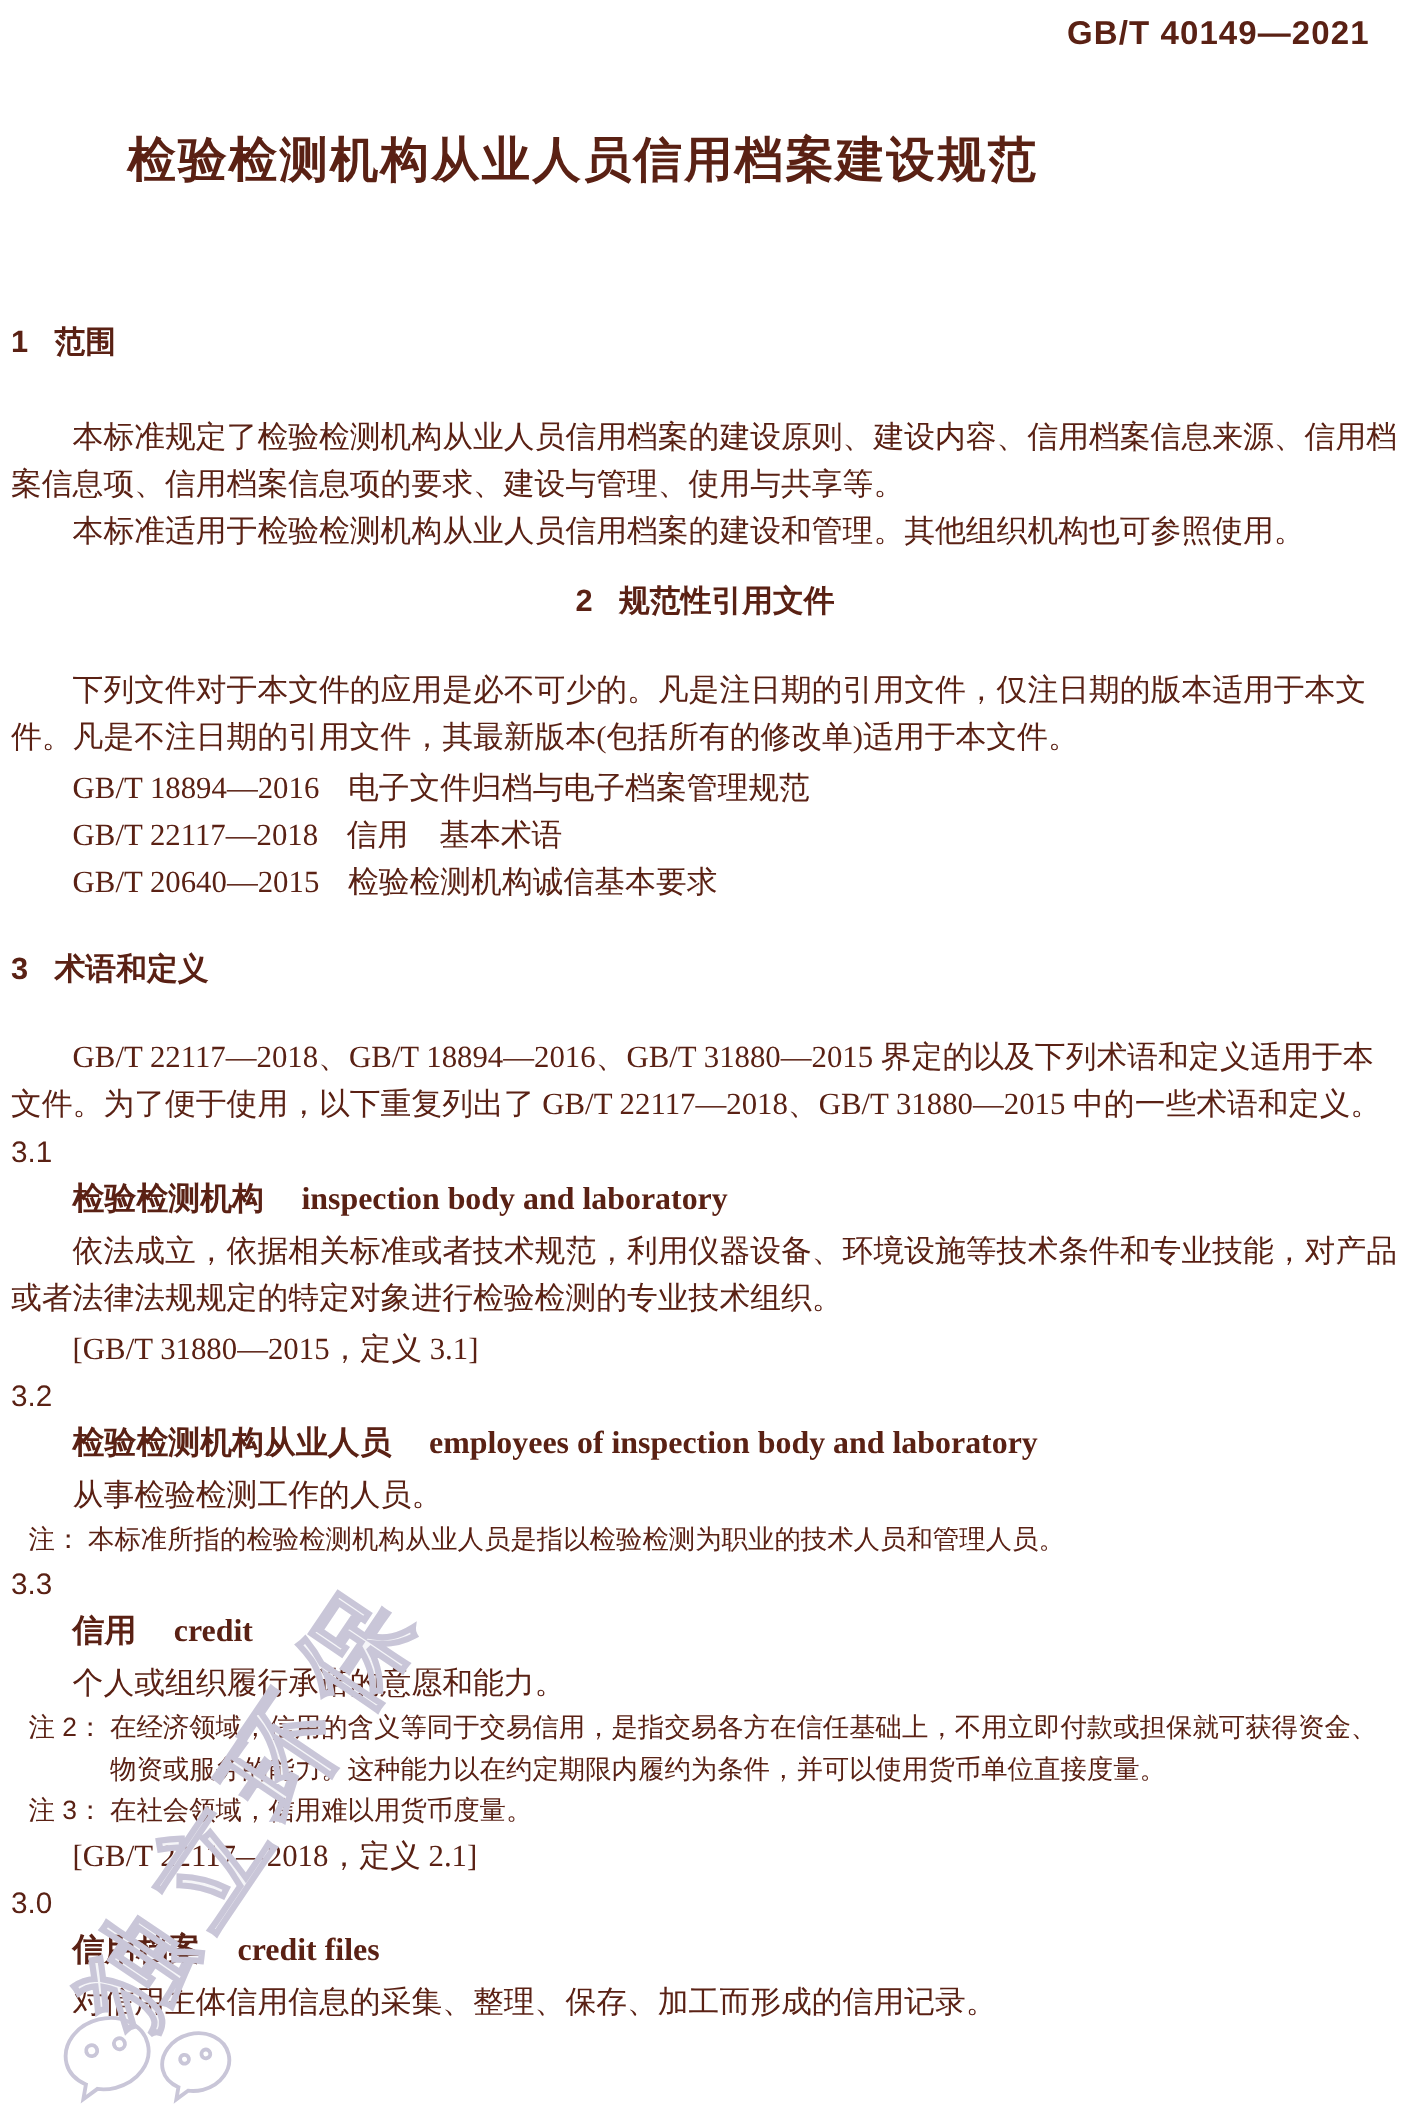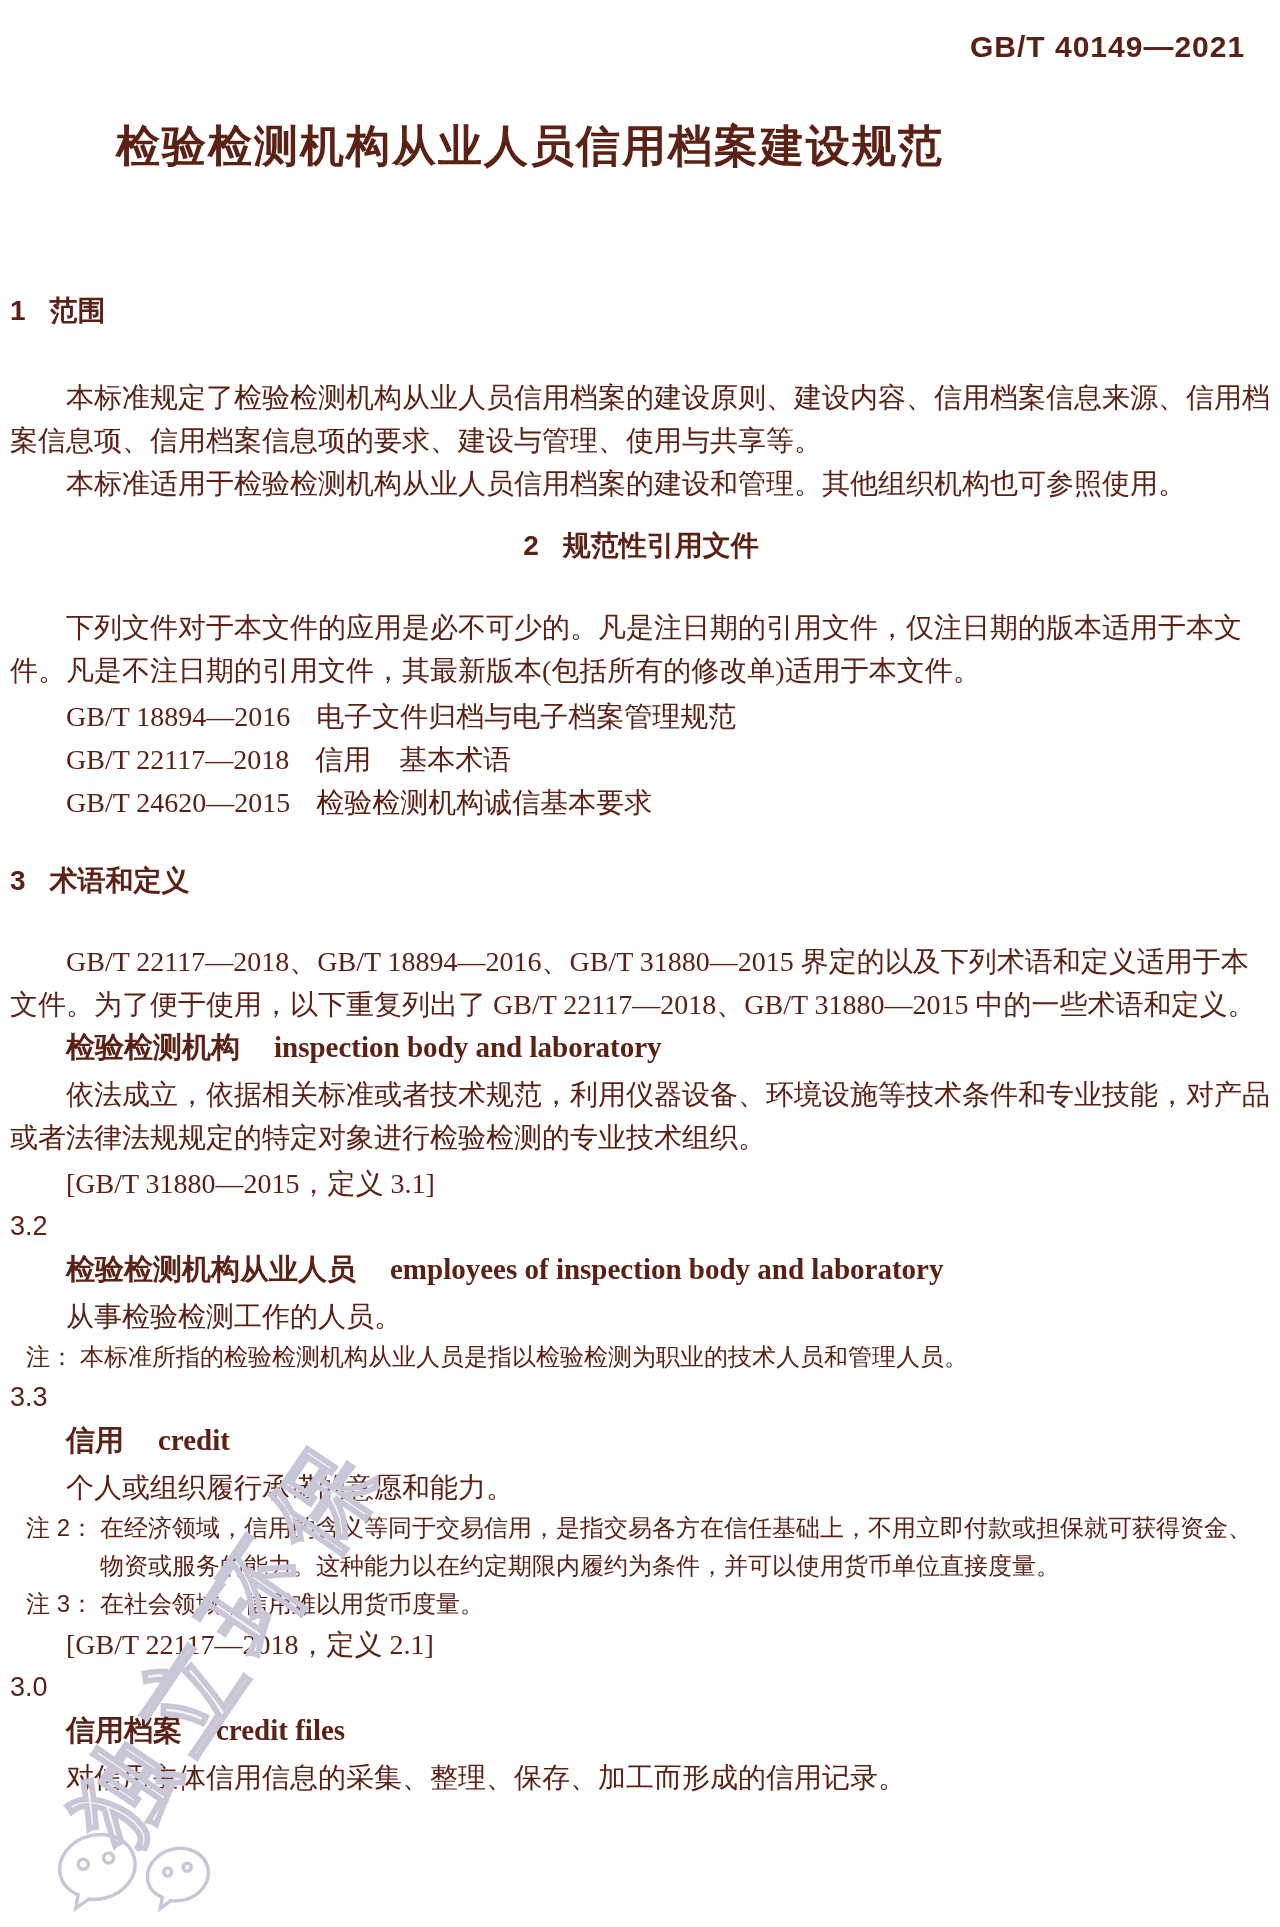--- a/index.html
+++ b/index.html
@@ -11,21 +11,20 @@
     position:relative;
     overflow:hidden;
   }
   .page{position:relative;width:1280px;height:1927px;padding:12px 8px 0 10px;box-sizing:border-box;}
 
   .doc-number{
     position:absolute;top:14px;left:970px;
     font-family:"Liberation Sans", sans-serif;
     font-weight:bold;font-size:30px;letter-spacing:1px;
     white-space:nowrap;
-    margin-top:16px;
   }
 
   .title{
     font-family:"Liberation Sans", sans-serif;
     font-weight:bold;font-size:44px;line-height:52px;
     letter-spacing:2px;text-align:center;
     width:1040px;margin:108px 0 0 0;
   }
 
   .sec-head{
@@ -105,28 +104,29 @@
     <span class="sec-no">2</span><span class="sec-label">规范性引用文件</span>
   </div>
   <p class="body indent mt-para2">下列文件对于本文件的应用是必不可少的。凡是注日期的引用文件，仅注日期的版本适用于本文件。凡是不注日期的引用文件，其最新版本(包括所有的修改单)适用于本文件。</p>
   <p class="body ref-item mt-3">
     <span class="ref-code">GB/T 18894—2016</span><span class="ref-name">电子文件归档与电子档案管理规范</span>
   </p>
   <p class="body ref-item">
     <span class="ref-code">GB/T 22117—2018</span><span class="ref-name">信用　基本术语</span>
   </p>
   <p class="body ref-item">
-    <span class="ref-code">GB/T 24620—2015</span><span class="ref-name">检验检测机构诚信基本要求</span>
+    <span class="ref-code">GB/T 20640—2015</span><span class="ref-name">检验检测机构诚信基本要求</span>
   </p>
 
   <div class="sec-head mt-sec3">
     <span class="sec-no">3</span><span class="sec-label">术语和定义</span>
   </div>
   <p class="body indent mt-para3">GB/T 22117—2018、GB/T 18894—2016、GB/T 31880—2015 界定的以及下列术语和定义适用于本文件。为了便于使用，以下重复列出了 GB/T 22117—2018、GB/T 31880—2015 中的一些术语和定义。</p>
 
+  <p class="term-no mt-3">3.1</p>
   <p class="term-head">
     <span class="term-zh">检验检测机构</span><span class="term-en">inspection body and laboratory</span>
   </p>
   <p class="body indent">依法成立，依据相关标准或者技术规范，利用仪器设备、环境设施等技术条件和专业技能，对产品或者法律法规规定的特定对象进行检验检测的专业技术组织。</p>
   <p class="body indent mt-3">[GB/T 31880—2015，定义 3.1]</p>
 
   <p class="term-no mt-5">3.2</p>
   <p class="term-head">
     <span class="term-zh">检验检测机构从业人员</span><span class="term-en">employees of inspection body and laboratory</span>
   </p>

